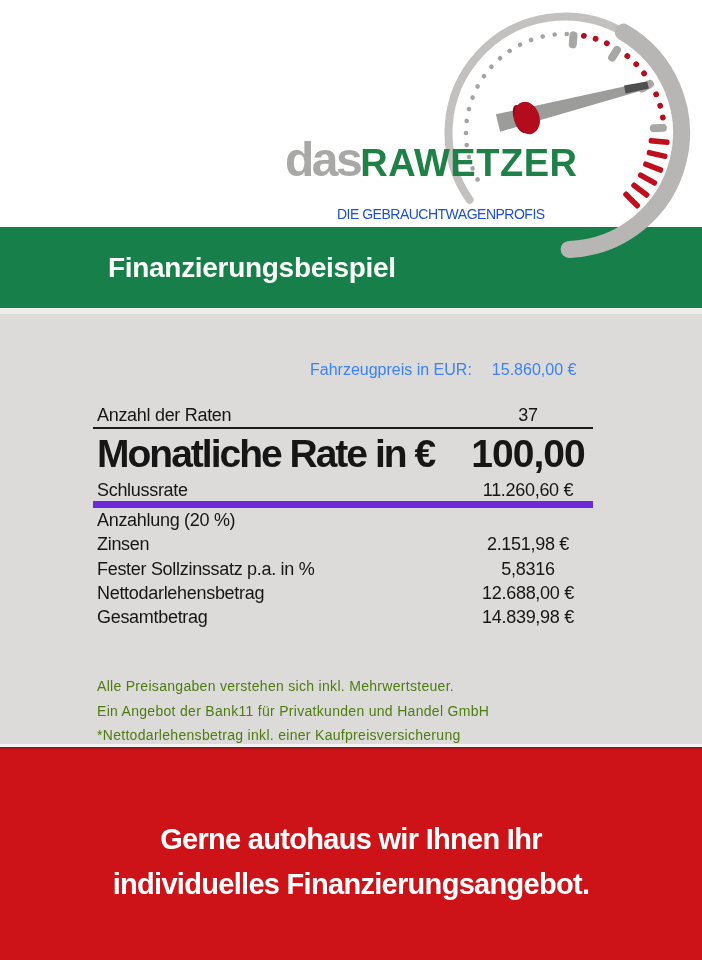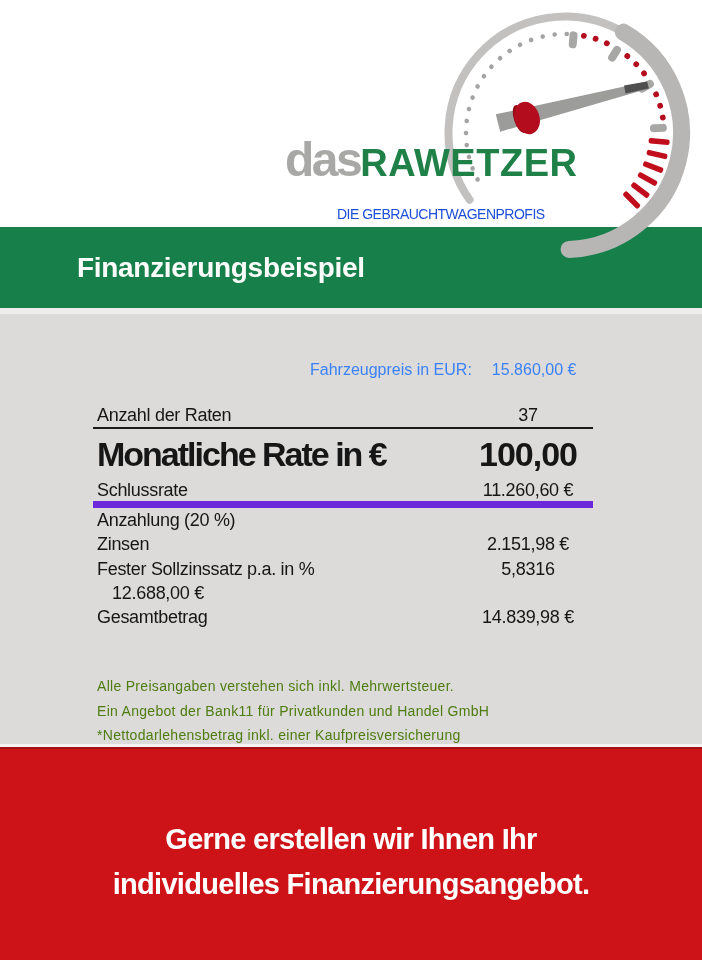--- a/index.html
+++ b/index.html
@@ -12,33 +12,33 @@
   .header{position:absolute;left:0;top:0;width:702px;height:227px;background:#ffffff;z-index:1;}
   .gauge{position:absolute;left:370px;top:0;width:332px;height:312px;z-index:3;pointer-events:none;}
   .logo-line1{position:absolute;left:285px;top:140px;line-height:40px;white-space:nowrap;z-index:4;}
   .logo-das{font-size:48px;font-weight:bold;letter-spacing:-2.5px;color:#a8a8a7;}
   .logo-raw{font-size:38px;font-weight:bold;letter-spacing:0.5px;color:#1f8148;}
   .logo-line2{position:absolute;left:357px;top:163px;line-height:42px;font-size:48px;font-weight:bold;letter-spacing:0.5px;color:#a8a8a7;white-space:nowrap;z-index:4;}
   .logo-line3{position:absolute;left:337px;top:205px;line-height:18px;font-size:14px;font-weight:400;letter-spacing:-0.5px;color:#1d4ed8;white-space:nowrap;z-index:4;}
   
   .banner{position:absolute;left:0;top:227px;width:702px;height:81px;background:#17804a;z-index:2;
           display:flex;align-items:center;}
-  .banner-title{padding-left:77px;color:#fbfdfb;font-size:28px;font-weight:bold;letter-spacing:-0.3px;}
+  .banner-title{padding-left:108px;color:#fbfdfb;font-size:28px;font-weight:bold;letter-spacing:-0.3px;}
   
   .content{position:absolute;left:0;top:308px;width:702px;height:436px;background:#dcdbda;z-index:2;}
   .content-topstrip{position:absolute;left:0;top:0;width:702px;height:6px;background:#eeedec;}
   .vehicle-price{position:absolute;left:310px;top:357px;line-height:26px;font-size:16px;color:#3b82f6;white-space:nowrap;z-index:3;}
   .vehicle-price .vp-value{margin-left:20px;}
   .ftable{position:absolute;left:93px;top:403px;width:500px;z-index:3;color:#161616;}
   .trow{display:flex;align-items:center;font-size:18px;letter-spacing:-0.3px;}
   .trow .tlabel{flex:1;padding-left:4px;white-space:nowrap;}
   .trow .tvalue{width:130px;text-align:center;white-space:nowrap;}
   .row-plain{height:24.3px;line-height:24.3px;}
   .row-rule1{height:24px;line-height:24px;border-bottom:2px solid #1a1a1a;}
-  .row-big{height:50px;line-height:50px;font-size:34px;font-weight:bold;letter-spacing:-2px;}
+  .row-big{height:50px;line-height:50px;font-size:39px;font-weight:bold;letter-spacing:-2px;}
   .row-big .tvalue{letter-spacing:-1px;}
   .row-rule2{height:22px;line-height:22px;border-bottom:7px solid #6d28d9;}
   .footnotes{position:absolute;left:97px;top:674px;line-height:24.6px;font-size:14px;letter-spacing:0.3px;color:#4d7c0f;z-index:3;}
   
   .sep-white{position:absolute;left:0;top:744px;width:702px;height:3px;background:#f4f3f2;z-index:2;}
   .cta{position:absolute;left:0;top:747px;width:702px;height:213px;background:#ce1318;border-top:2px solid #a01116;box-sizing:border-box;z-index:2;}
   .cta-text{margin-top:68px;text-align:center;color:#ffffff;font-size:29px;font-weight:bold;letter-spacing:-0.7px;line-height:45px;}
 </style>
 </head>
 <body>
@@ -142,35 +142,36 @@
     </div>
     <div class="trow row-plain">
       <span class="tlabel">Zinsen</span>
       <span class="tvalue">2.151,98 €</span>
     </div>
     <div class="trow row-plain">
       <span class="tlabel">Fester Sollzinssatz p.a. in %</span>
       <span class="tvalue">5,8316</span>
     </div>
     <div class="trow row-plain">
+      <span class="tlabel">Nettodarlehensbetrag</span>
       <span class="tvalue">12.688,00 €</span>
     </div>
     <div class="trow row-plain">
       <span class="tlabel">Gesamtbetrag</span>
       <span class="tvalue">14.839,98 €</span>
     </div>
   </div>
 
   <div class="footnotes">
     <div>Alle Preisangaben verstehen sich inkl. Mehrwertsteuer.</div>
     <div>Ein Angebot der Bank11 für Privatkunden und Handel GmbH</div>
     <div>*Nettodarlehensbetrag inkl. einer Kaufpreisversicherung</div>
   </div>
 
   <div class="sep-white"></div>
   <div class="cta">
     <div class="cta-text">
-      <div>Gerne erstellen wir Ihnen Ihr</div>
+      <div>Gerne autohaus wir Ihnen Ihr</div>
       <div>individuelles Finanzierungsangebot.</div>
     </div>
   </div>
 
 </div>
 
 </body></html>

